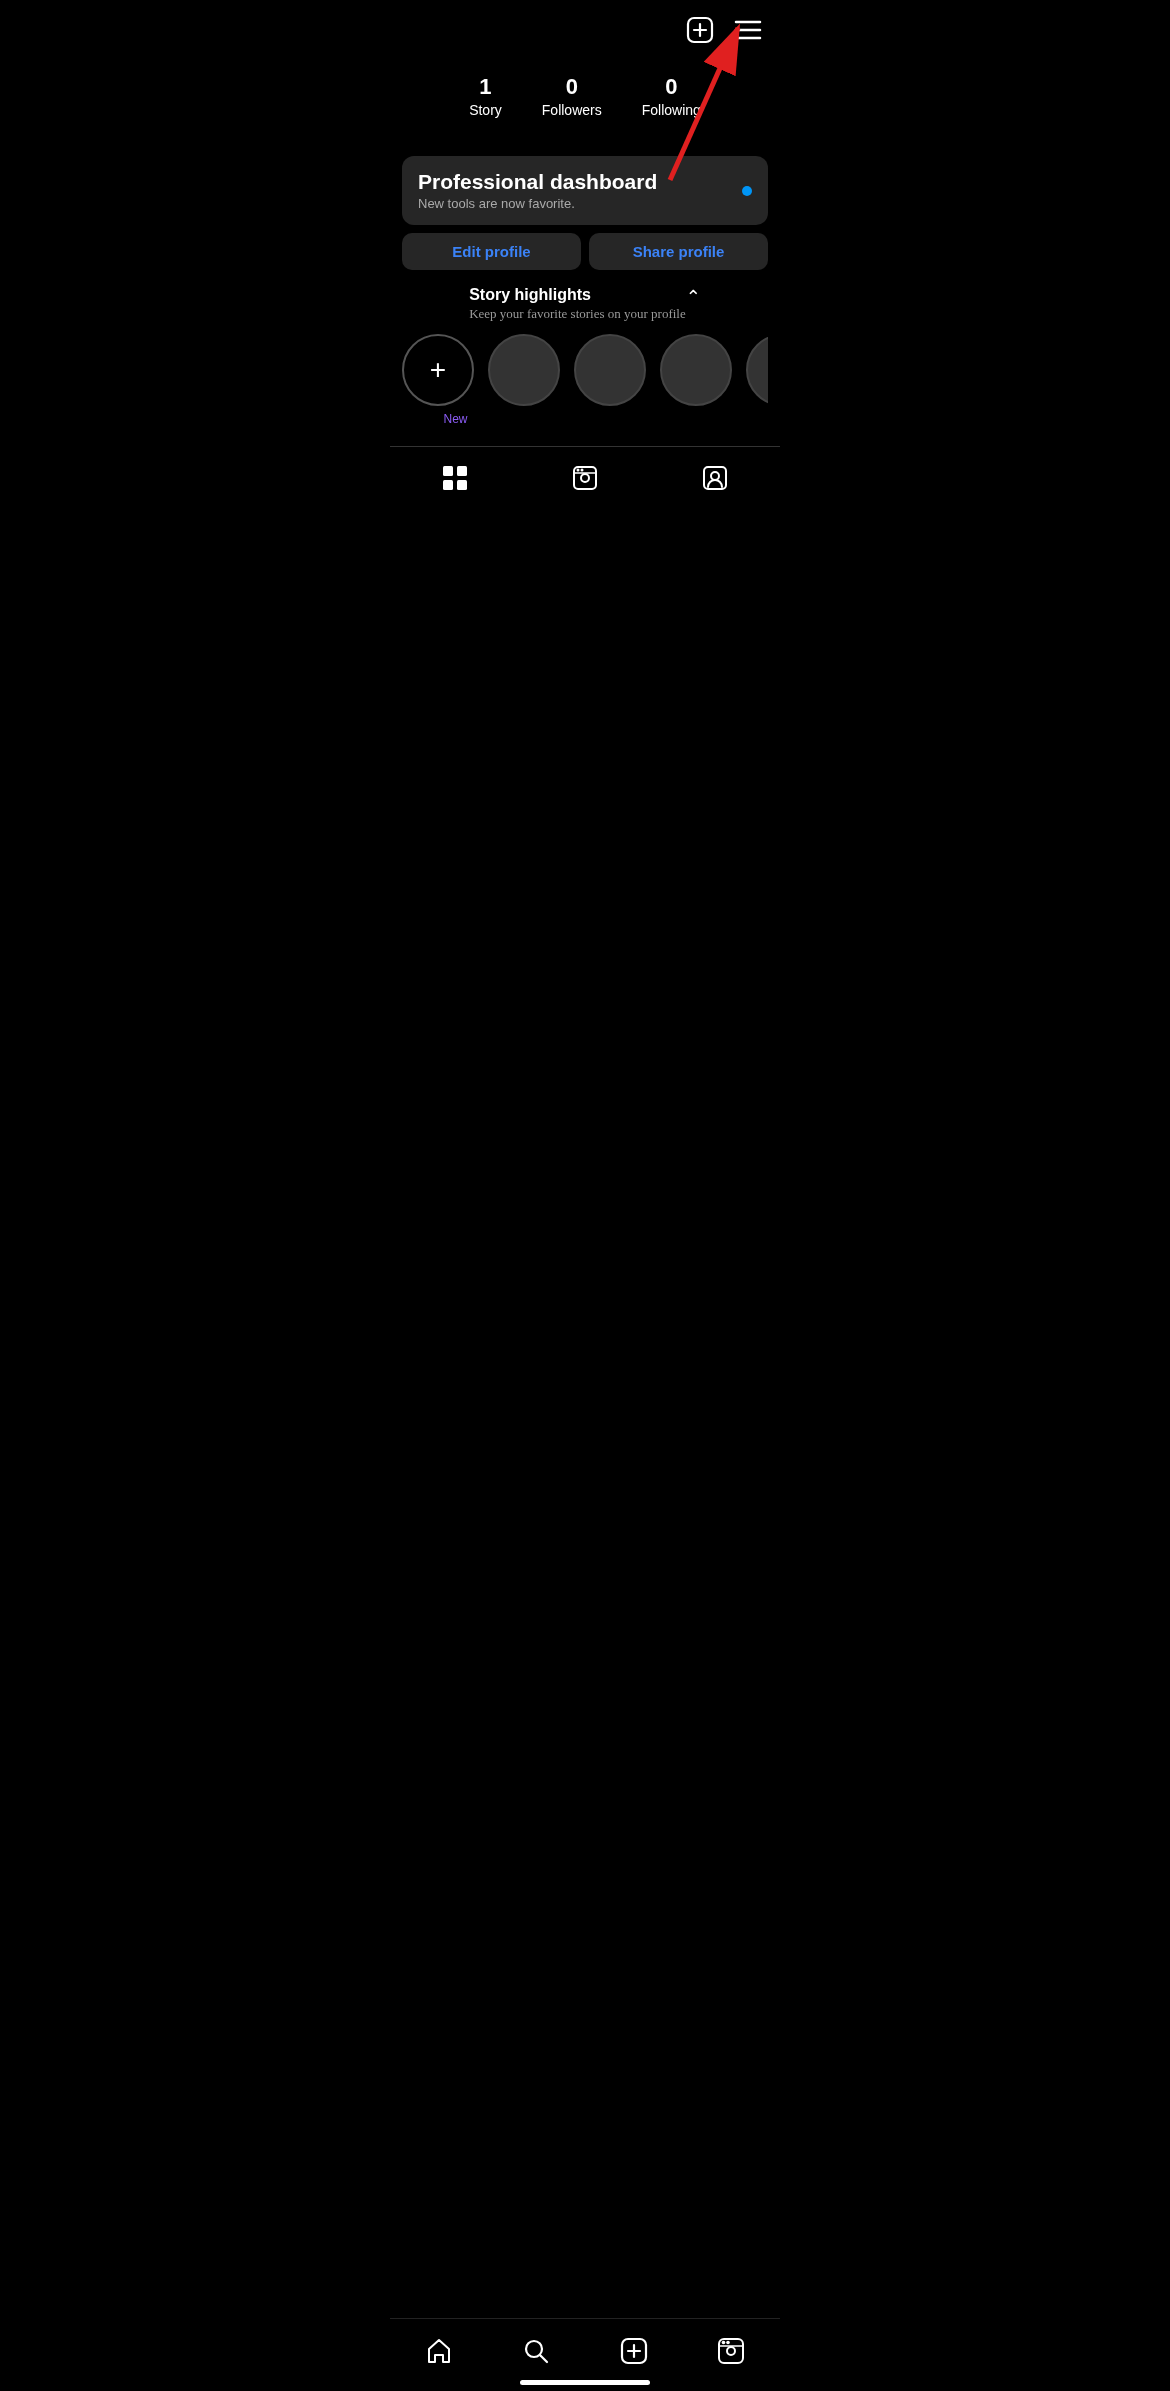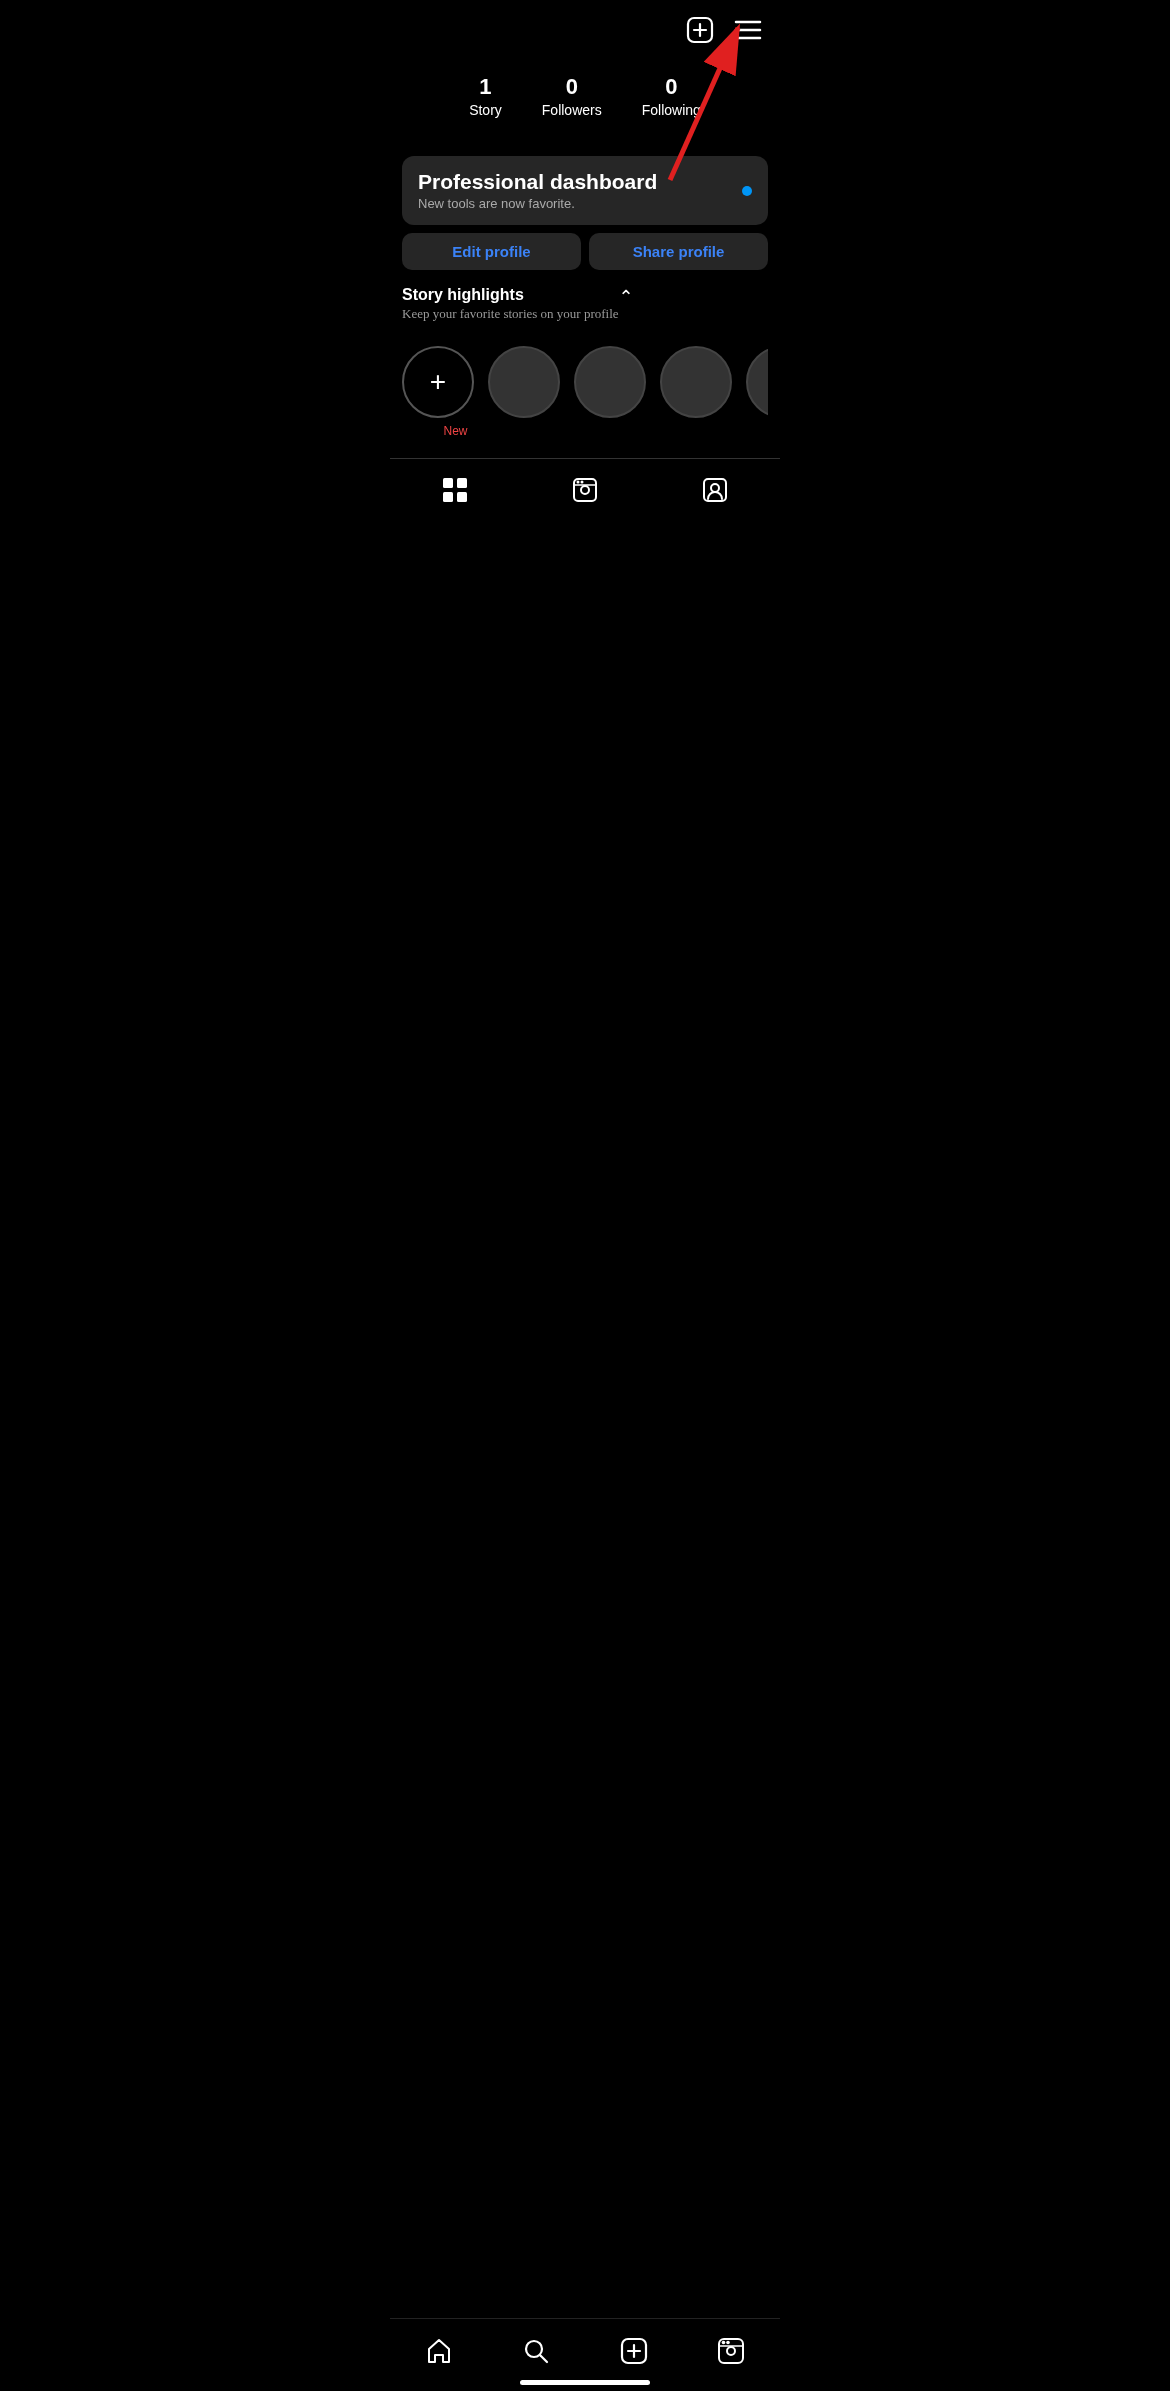--- a/index.html
+++ b/index.html
@@ -114,23 +114,23 @@
       text-align: center;
     }
 
     
     .story-highlights {
       margin: 16px 12px 8px;
     }
 
     .story-highlights-header {
       display: flex;
-      justify-content: flex-start;
+      justify-content: center;
       align-items: flex-start;
-      margin-bottom: 12px;
+      margin-bottom: 0;
     }
 
     .story-highlights-title {
       font-size: 16px;
       font-weight: 700;
       color: #fff;
     }
 
     .story-highlights-subtitle {
       font-size: 13px;
@@ -172,21 +172,21 @@
       border: 2px solid #444;
     }
 
     .highlight-circle.new-circle {
       background: #000;
       border: 2px solid #555;
     }
 
     .highlight-label {
       font-size: 12px;
-      color: #ef4444;
+      color: #8b5cf6;
       margin-left: 35px;
     }
 
     .plus-icon {
       font-size: 28px;
       color: #fff;
       line-height: 1;
     }
 
     

